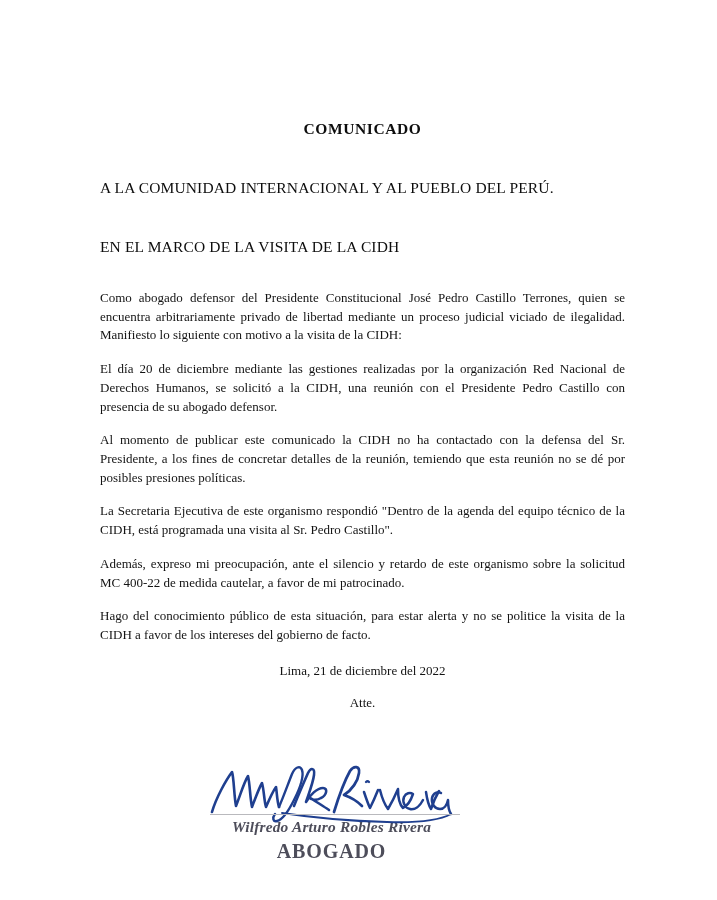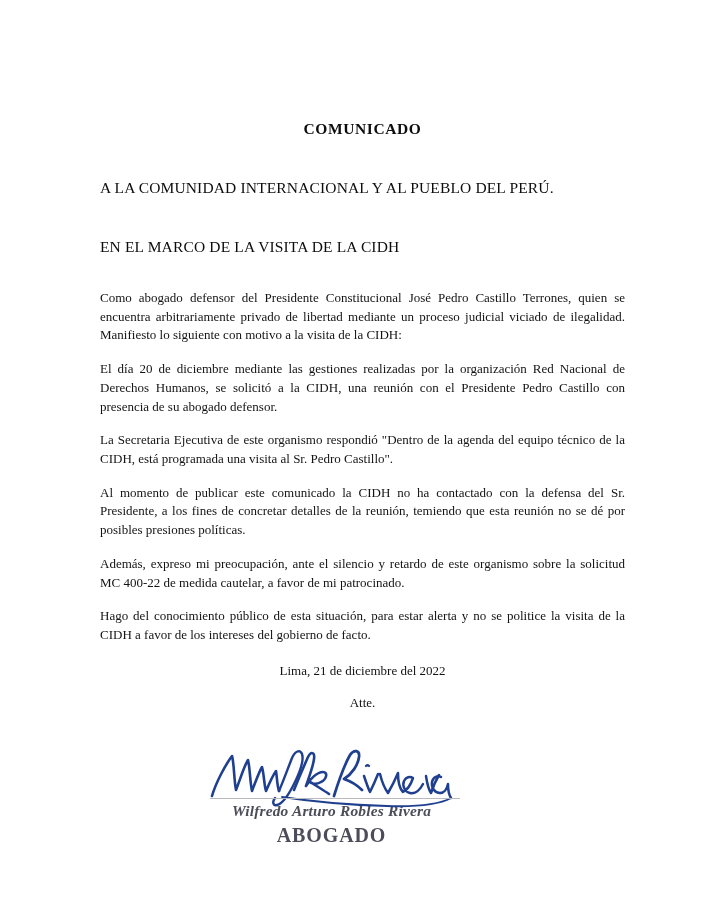--- a/index.html
+++ b/index.html
@@ -75,21 +75,21 @@
     margin-bottom: 13px;
   }
   p.para.last-of-body {
     margin-bottom: 17px;
   }
 
   
   .signature-block {
     position: absolute;
     left: 0;
-    top: 746px;
+    top: 762px;
     width: 663px;
     text-align: center;
   }
   .sig-wrap {
     position: relative;
     display: inline-block;
     width: 300px;
     height: 72px;
   }
   .sig-svg {
@@ -138,22 +138,22 @@
 
     <h1 class="doc-title">COMUNICADO</h1>
 
     <h2 class="heading heading-1">A LA COMUNIDAD INTERNACIONAL Y AL PUEBLO DEL PERÚ.</h2>
 
     <h2 class="heading heading-2">EN EL MARCO DE LA VISITA DE LA CIDH</h2>
 
     <div class="body-block">
       <p class="para">Como abogado defensor del Presidente Constitucional José Pedro Castillo Terrones, quien se encuentra arbitrariamente privado de libertad mediante un proceso judicial viciado de ilegalidad. Manifiesto lo siguiente con motivo a la visita de la CIDH:</p>
       <p class="para">El día 20 de diciembre mediante las gestiones realizadas por la organización Red Nacional de Derechos Humanos, se solicitó a la CIDH, una reunión con el Presidente Pedro Castillo con presencia de su abogado defensor.</p>
+      <p class="para">Al momento de publicar este comunicado la CIDH no ha contactado con la defensa del Sr. Presidente, a los fines de concretar detalles de la reunión, temiendo que esta reunión no se dé por posibles presiones políticas.</p>
       <p class="para">La Secretaria Ejecutiva de este organismo respondió "Dentro de la agenda del equipo técnico de la CIDH, está programada una visita al Sr. Pedro Castillo".</p>
-      <p class="para">Al momento de publicar este comunicado la CIDH no ha contactado con la defensa del Sr. Presidente, a los fines de concretar detalles de la reunión, temiendo que esta reunión no se dé por posibles presiones políticas.</p>
       <p class="para">Además, expreso mi preocupación, ante el silencio y retardo de este organismo sobre la solicitud MC 400-22 de medida cautelar, a favor de mi patrocinado.</p>
       <p class="para last-of-body">Hago del conocimiento público de esta situación, para estar alerta y no se politice la visita de la CIDH a favor de los intereses del gobierno de facto.</p>
 
       <p class="para flush">Lima, 21 de diciembre del 2022</p>
       <p class="para flush">Atte.</p>
     </div>
 
   </div>
 
   <div class="signature-block">

